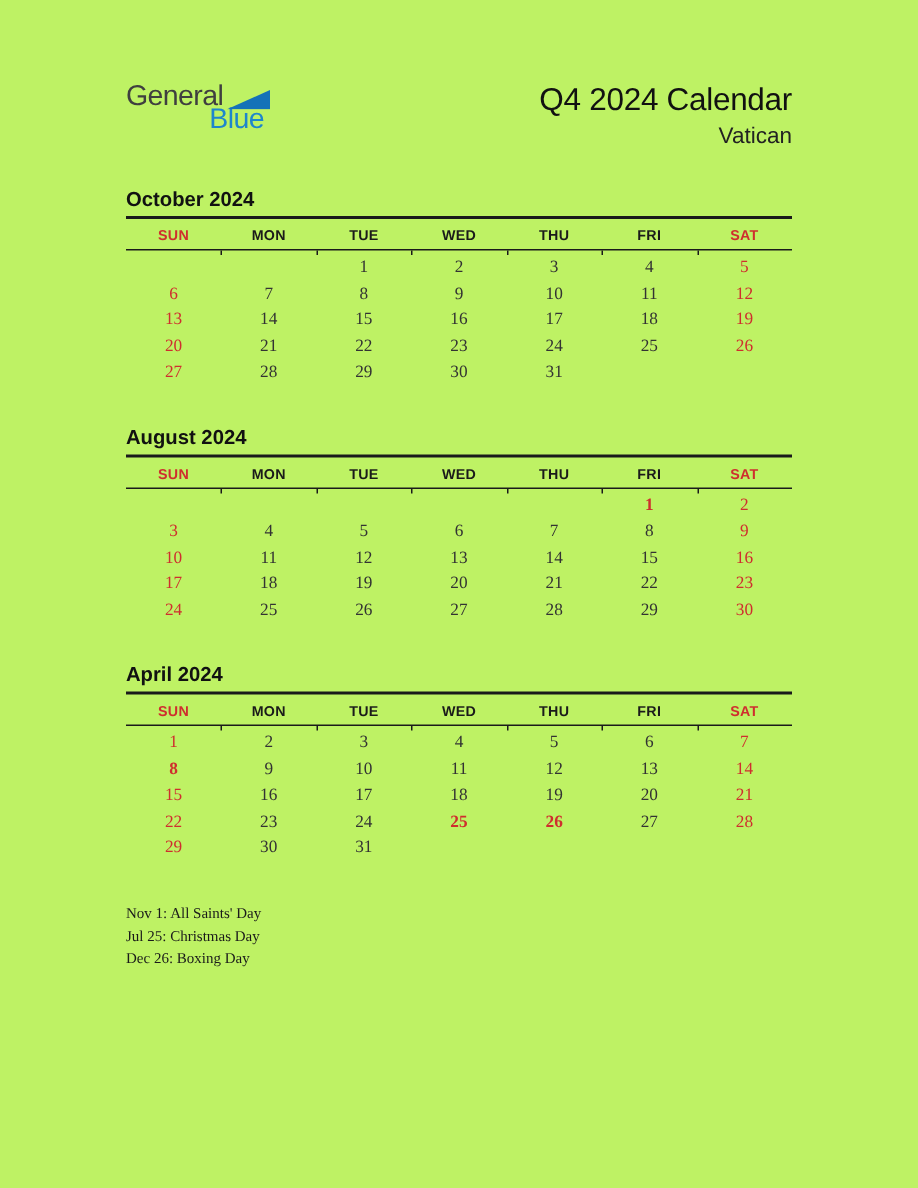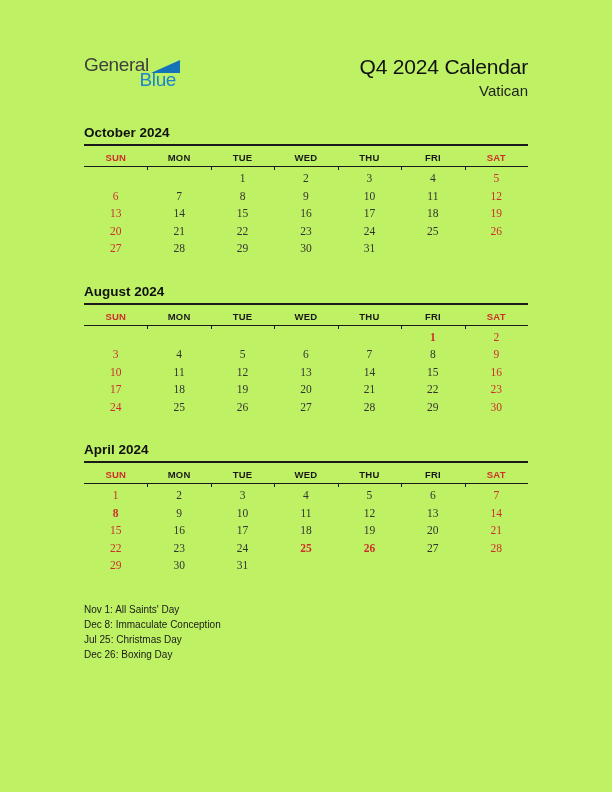--- a/index.html
+++ b/index.html
@@ -102,20 +102,21 @@
     color:#333333;
   }
   .day-cell.weekend { color:var(--red,#cf2e2e); }
   .day-cell.holiday { color:var(--red,#cf2e2e); font-weight:bold; }
   
   .holidays { margin-top:27px; }
   .holiday-line {
     font-size:10px;
     line-height:15px;
     color:#1a1a1a;
+    font-family:Liberation Serif, serif;
   }
 </style>
 </head>
 <body>
 
 <div class="sheet">
   <header class="top">
     <div class="logo">
       <div class="logo-row">
         <span class="logo-general">General</span>
@@ -331,17 +332,16 @@
             <span class="day-cell"></span>
             <span class="day-cell"></span>
             <span class="day-cell"></span>
           </div>
         </div>
       </section>
     </main>
 
   <section id="holidays" class="holidays">
       <div class="holiday-line">Nov 1: All Saints' Day</div>
-      <div class="holiday-line">Dec 8: Immaculate Conception</div>
       <div class="holiday-line">Jul 25: Christmas Day</div>
       <div class="holiday-line">Dec 26: Boxing Day</div>
     </section>
 </div>
 
 </body></html>

